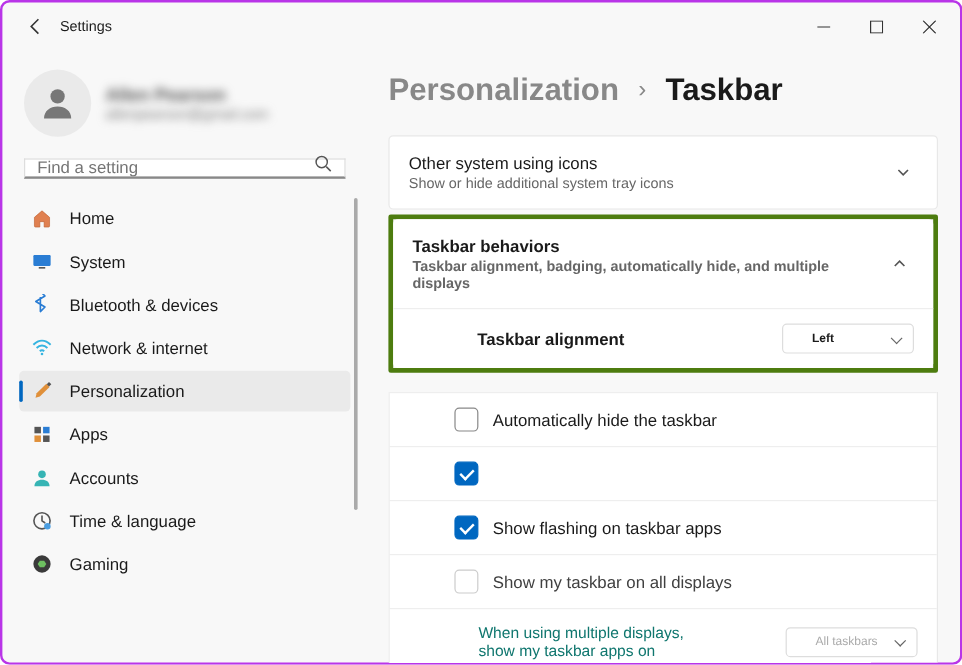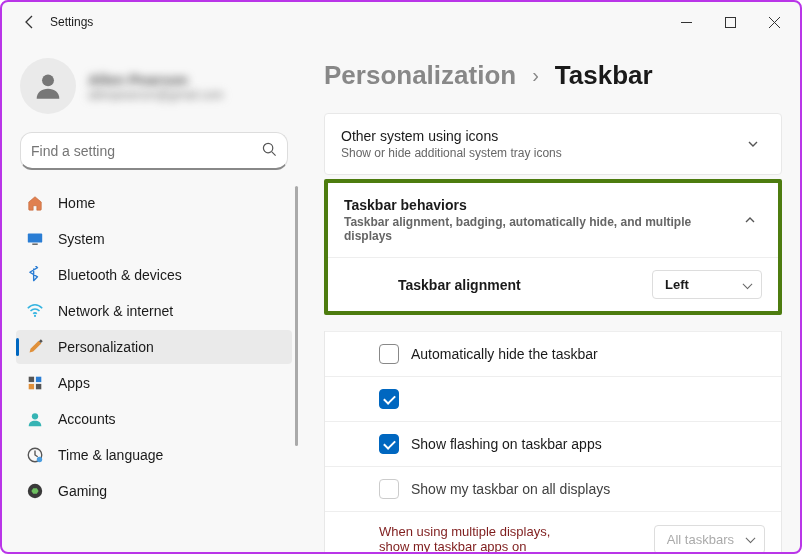--- a/index.html
+++ b/index.html
@@ -10,21 +10,21 @@
 .titlebar .title { font-size: 12px; margin-left: 4px; flex: 1; }
 .win-controls { display: flex; gap: 0; }
 .win-btn { width: 44px; height: 32px; display:flex; align-items:center; justify-content:center; cursor:pointer; }
 .body { display:flex; flex:1; overflow:hidden; }
 .sidebar { width: 300px; padding: 12px 10px 0 14px; overflow-y:auto; position:relative; }
 .user { display:flex; align-items:center; gap:12px; padding: 4px 4px 14px 4px; }
 .avatar { width: 56px; height: 56px; border-radius:50%; background:#eaeaea; display:flex; align-items:center; justify-content:center; }
 .avatar svg { width:34px; height:34px; fill:#777; }
 .uname { font-weight:600; font-size:15px; color:#555; filter: blur(4px); }
 .umail { font-size:12px; color:#777; filter: blur(4px); }
-.search { display:flex; align-items:center; border:1px solid #ddd; border-bottom: 2px solid #888; background:#fff; border-radius:12px; padding: 0 10px; height:38px; margin: 4px 4px 16px 4px; }
+.search { display:flex; align-items:flex-end; border:1px solid #ddd; border-bottom: 2px solid #888; background:#fff; border-radius:0; padding: 0 10px; height:17px; margin: 4px 4px 16px 4px; }
 .search input { flex:1; border:none; outline:none; font-size:14px; background:transparent; }
 .nav { display:flex; flex-direction:column; gap:2px; position:relative; }
 .nav-scroll-track { position:absolute; right:-6px; top:0; width:3px; height:260px; background:#aaa; border-radius:3px; }
 .nav-item { display:flex; align-items:center; gap:14px; padding: 8px 10px; border-radius:4px; cursor:pointer; font-size:14px; }
 .nav-item.active { background:#eaeaea; position:relative; }
 .nav-item.active::before { content:""; position:absolute; left:0; top:8px; bottom:8px; width:3px; background:#0067c0; border-radius:3px; }
 .nav-icon { width:18px; height:18px; display:flex; align-items:center; justify-content:center; }
 .main { flex:1; padding: 12px 18px 0 22px; overflow-y:auto; }
 .crumb { display:flex; align-items:center; gap:16px; margin: 6px 0 22px 0; }
 .crumb .c1 { font-size:26px; font-weight:600; color:#888; }
@@ -37,28 +37,28 @@
 .card-row .t2 { font-size:12px; color:#666; margin-top:2px; }
 .hl { border:4px solid #4d7c0f; border-radius:2px; margin-bottom: 16px; font-weight: bold; }
 .sub { padding: 12px 16px 12px 54px; border-top:1px solid #eee; display:flex; align-items:center; gap:12px; }
 .sub-al { padding-left: 70px; }
 .sub .label { flex:1; font-size:14px; }
 .sub.disabled .label, .sub.disabled .chk { color:#404040; }
 .chk { width:20px; height:20px; border:1.5px solid #888; border-radius:4px; display:flex; align-items:center; justify-content:center; flex-shrink:0; }
 .chk.on { background:#0067c0; border-color:#0067c0; }
 .chk.on::after { content:""; width:5px; height:9px; border:solid #fff; border-width:0 2px 2px 0; transform:rotate(45deg); margin-top:-2px; }
 .chk.off-dis { border-color:#ccc; }
-.sel { border:1px solid #ddd; border-radius:4px; padding:6px 30px 6px 12px; font-size:13px; background:#fff; position:relative; min-width:110px; }
+.sel { border:1px solid #ddd; border-radius:4px; padding:6px 30px 6px 24px; font-size:10px; background:#fff; position:relative; min-width:110px; }
 .sel::after { content:""; position:absolute; right:10px; top:50%; width:6px; height:6px; border:solid #666; border-width:0 1px 1px 0; transform:translateY(-60%) rotate(45deg); }
 .sel.dis { color:#aaa; }
 .chev { width:24px; height:24px; display:flex; align-items:center; justify-content:center; }
 .chev svg { width:12px; height:12px; }
 .multi { padding:12px 16px 12px 54px; border-top:1px solid #eee; display:flex; align-items:center; gap:16px; }
 .multi .mtxt { flex:1; }
-.multi .mt1 { font-size:13px; color:#7f1d1d; }
+.multi .mt1 { font-size:13px; color:#0f766e;margin-left:20px; }
 </style>
 </head>
 <body>
 
 <div class="window">
 
   <div class="titlebar">
     <div class="back">
       <svg width="16" height="16" viewBox="0 0 16 16">
           <path d="M10 2 L4 8 L10 14" stroke="#333" stroke-width="1.3" fill="none"></path>

